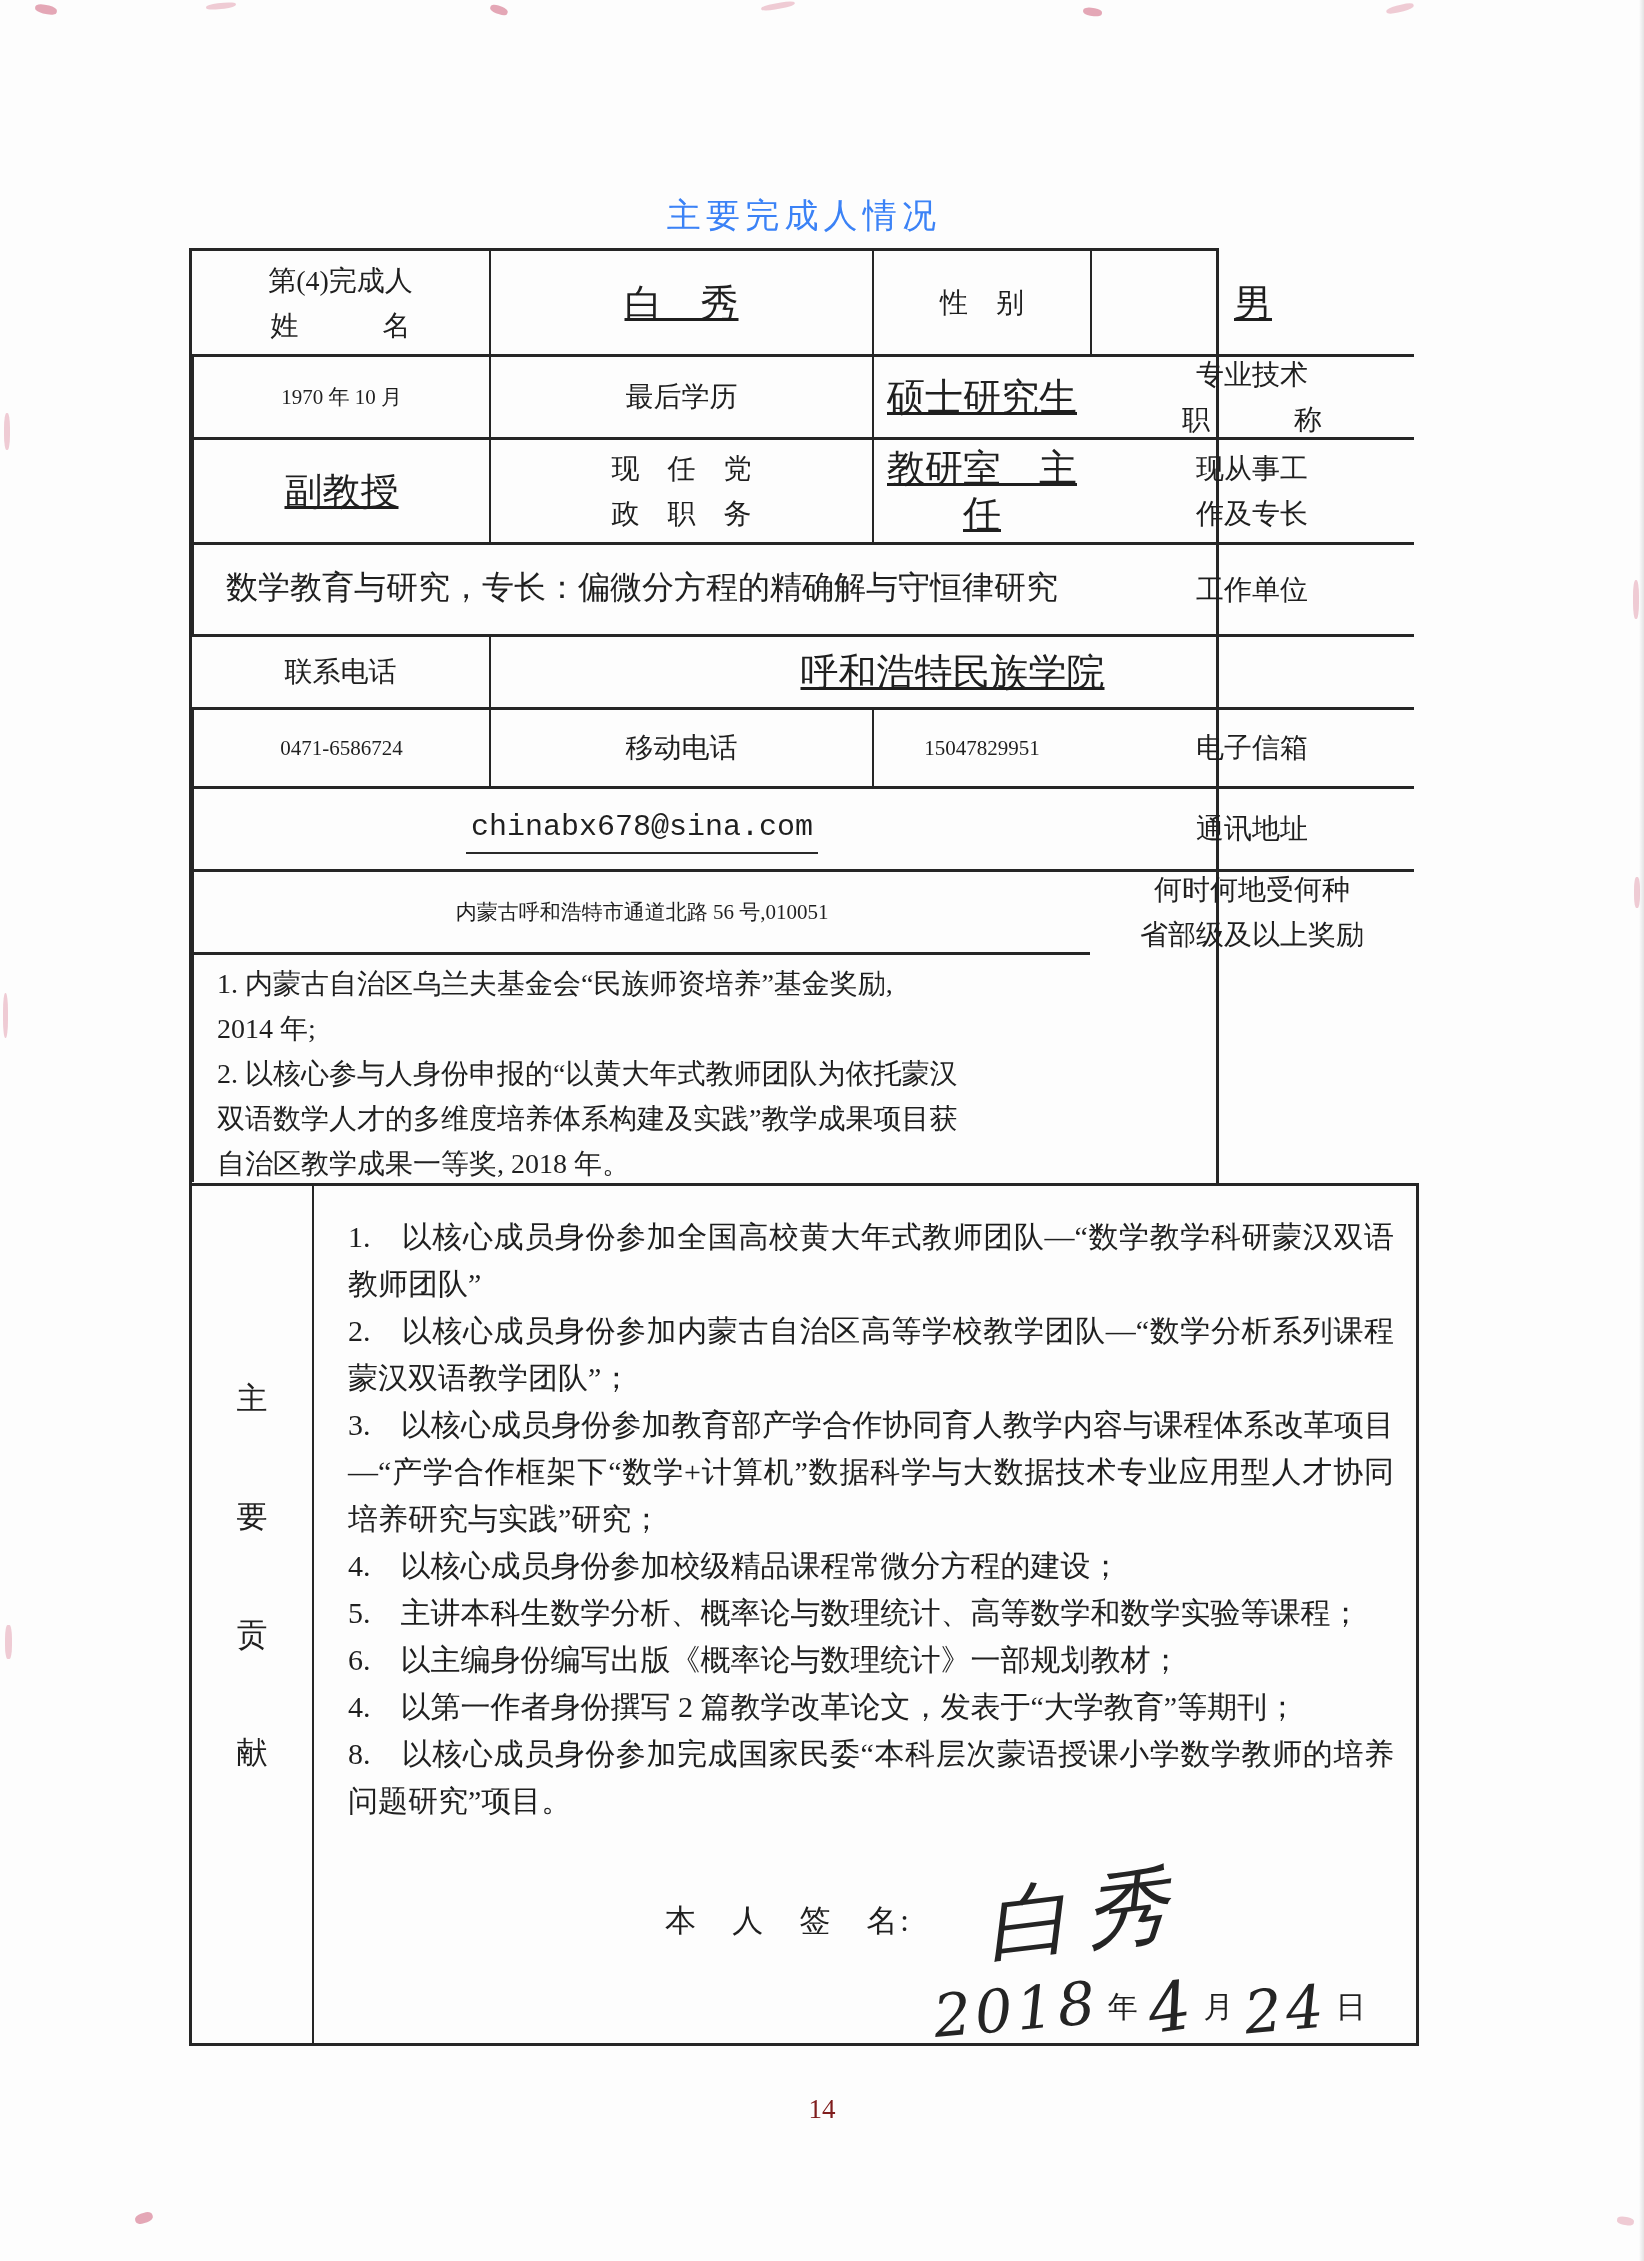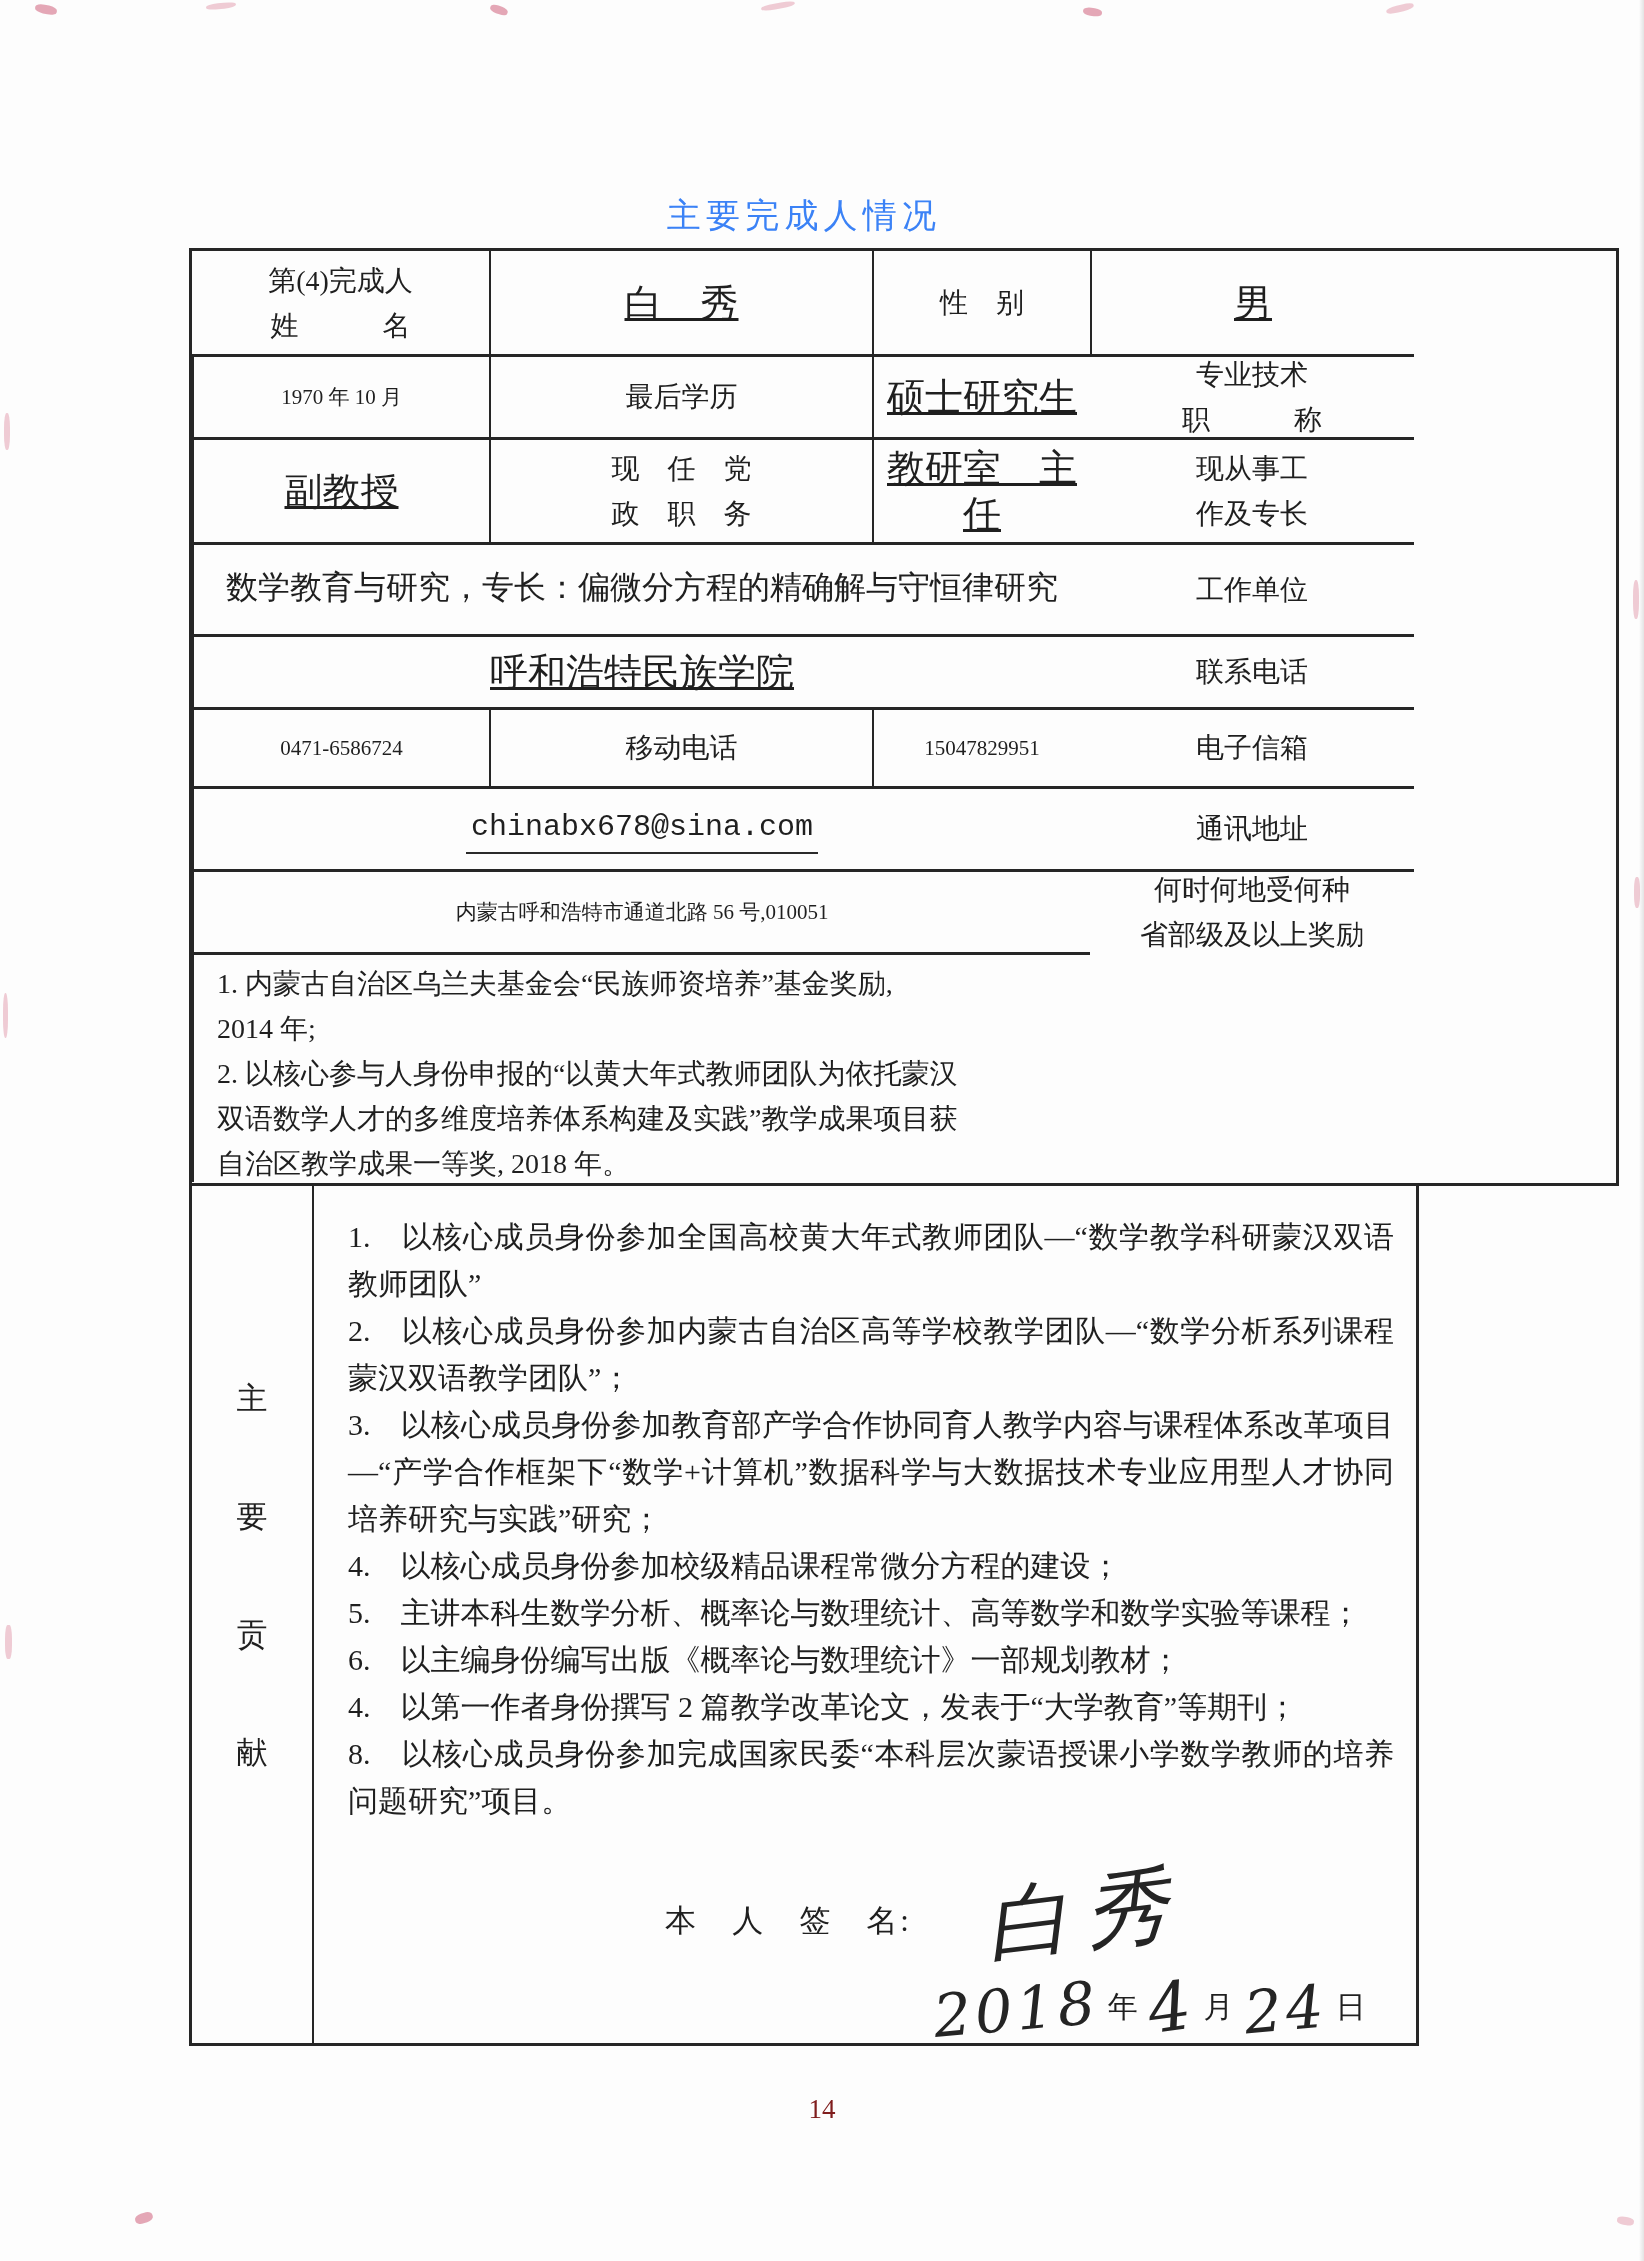--- a/index.html
+++ b/index.html
@@ -18,21 +18,21 @@
     overflow:hidden;
   }
   
   .doc-title{
     position:absolute; left:189px; top:193px; width:1230px;
     text-align:center; font-size:34px; letter-spacing:5.2px;
     color:#3b82f6;
   }
   
   .grid1{
-    position:absolute; left:189px; top:248px; width:1430px; height:938px;
+    position:absolute; left:189px; top:248px; width:1030px; height:938px;
     box-sizing:border-box; border:3.9px solid var(--line);
     display:grid;
     grid-template-columns:297px 383px 218px 324px;
     grid-template-rows:103px 83px 105px 92px 73px 79px 83px 83px 230px;
   }
   .cell{
     box-sizing:border-box;
     border-left:2.6px solid var(--line);
     border-top:3.9px solid var(--line);
     display:flex; flex-direction:column;
@@ -162,23 +162,23 @@
 
     <div class="cell fc two-line">
       <span>现从事工</span>
       <span>作及专长</span>
     </div>
     <div class="cell span3">
       <div class="work-val">数学教育与研究，专长：偏微分方程的精确解与守恒律研究</div>
     </div>
 
     <div class="cell fc">工作单位</div>
+    <div class="cell fc">联系电话</div>
+
     <div class="cell span3 value-kai">呼和浩特民族学院</div>
-
-    <div class="cell fc">联系电话</div>
     <div class="cell value">0471-6586724</div>
     <div class="cell">移动电话</div>
     <div class="cell value">15047829951</div>
 
     <div class="cell fc">电子信箱</div>
     <div class="cell span3">
       <span class="email-val">chinabx678@sina.com</span>
     </div>
 
     <div class="cell fc">通讯地址</div>

